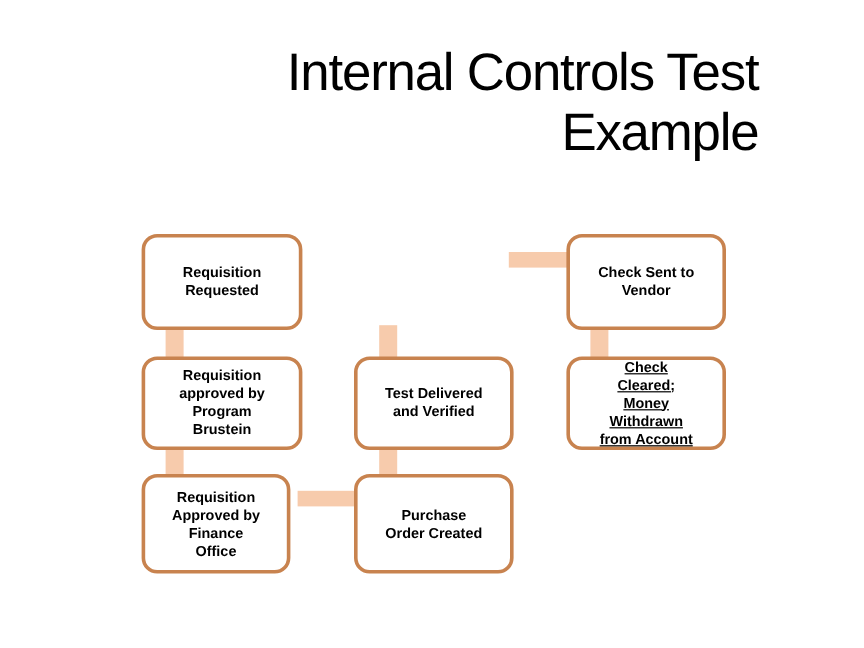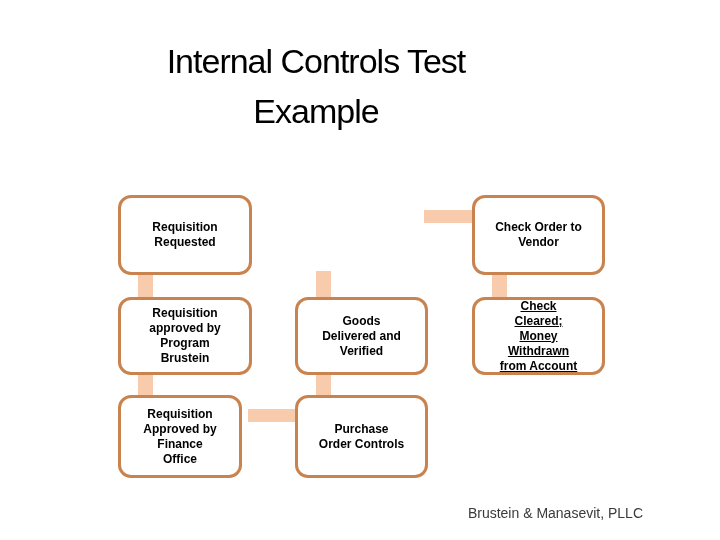--- a/index.html
+++ b/index.html
@@ -18,23 +18,23 @@
     width: 720px;
     height: 540px;
     background: var(--box-fill);
     overflow: hidden;
   }
   .slide-title {
     position: absolute;
     left: 0;
     top: 36px;
     width: 632px;
-    text-align: center;
+    text-align: right;
     color: var(--title-color);
-    font-size: 34px;
+    font-size: 44px;
     font-weight: 400;
     letter-spacing: -1px;
     line-height: 50px;
   }
   .flow-box {
     position: absolute;
     background: var(--box-fill);
     border: 3px solid var(--box-border);
     border-radius: 13px;
     display: flex;
@@ -94,33 +94,32 @@
   <div class="connector cn-h3"></div>
   <div class="connector cn-v2b"></div>
   <div class="connector cn-v2a"></div>
   <div class="connector cn-h1"></div>
   <div class="connector cn-v3a"></div>
 
   <div class="flow-box b-c1r1">
     <span>Requisition Requested</span>
   </div>
   <div class="flow-box b-c3r1">
-    <span>Check Order to Vendor</span>
+    <span>Check Sent to Vendor</span>
   </div>
   <div class="flow-box b-c1r2">
     <span>Requisition approved by Program Brustein</span>
   </div>
   <div class="flow-box b-c2r2">
-    <span>Goods Delivered and Verified</span>
+    <span>Test Delivered and Verified</span>
   </div>
   <div class="flow-box b-c3r2">
     <span>Check Cleared; Money Withdrawn from Account</span>
   </div>
   <div class="flow-box b-c1r3">
     <span>Requisition Approved by Finance Office</span>
   </div>
   <div class="flow-box b-c2r3">
-    <span>Purchase Order Controls</span>
+    <span>Purchase Order Created</span>
   </div>
 
-  <div class="footer-credit">Brustein &amp; Manasevit, PLLC</div>
 
 </div>
 
 </body></html>

